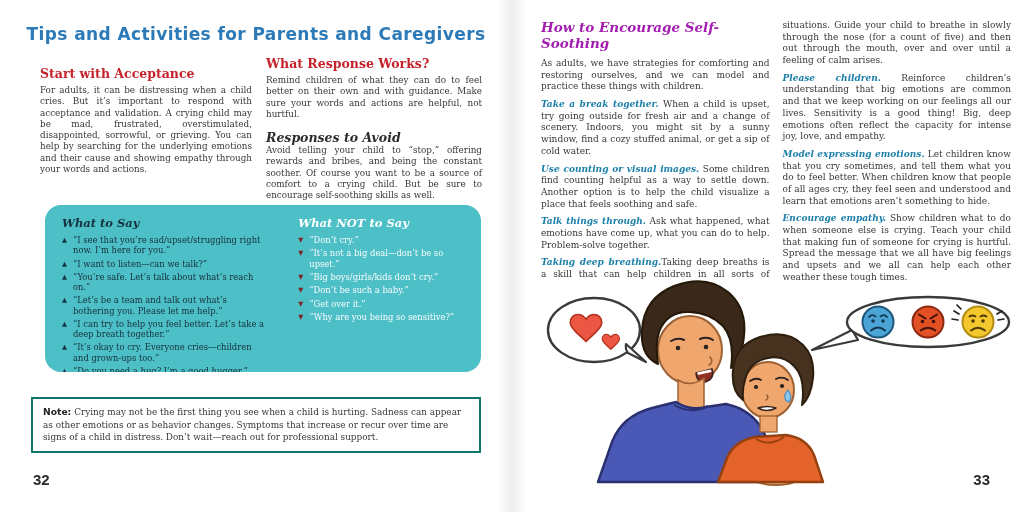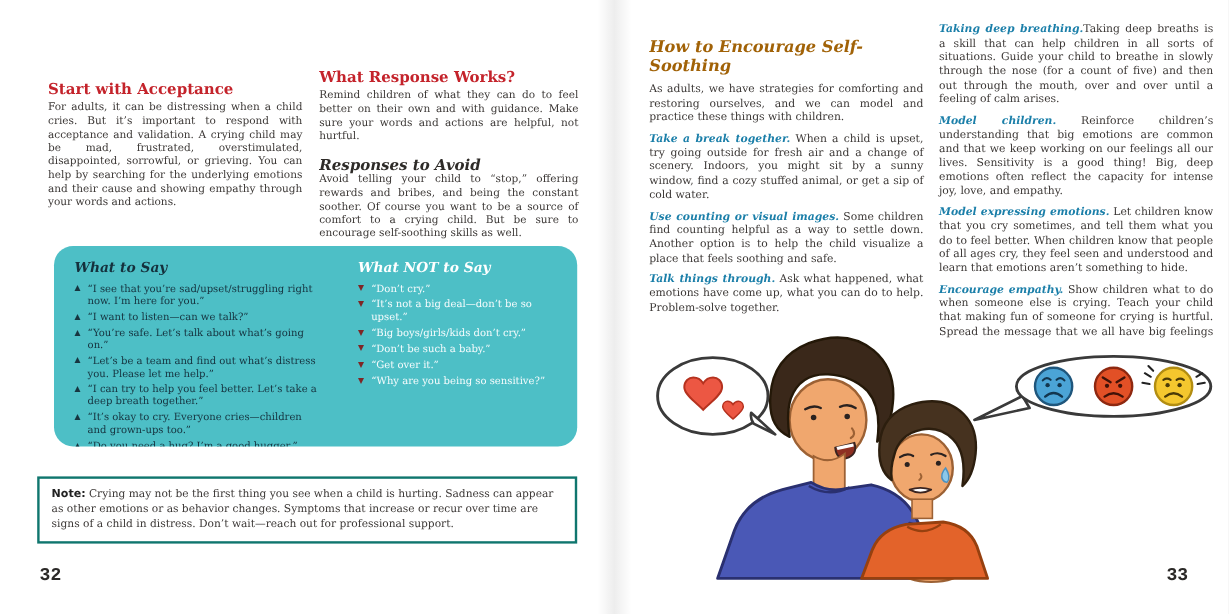--- a/index.html
+++ b/index.html
@@ -49,43 +49,44 @@
   .tri { flex:0 0 auto; font-size:6.5px; line-height:1.6; font-family:"DejaVu Sans", sans-serif; }
   .tri.up { color:#173540; }
   .tri.down { color:#7e2626; }
   .note-box {
     position:absolute; left:31px; top:397px; width:450px;
     border:2px solid #0f766e; background:#fff; padding:7px 10px 8px;
     font-size:8.9px; line-height:1.38; color:#3b3735;
   }
   .note-label { font-family:"DejaVu Sans", sans-serif; font-weight:bold; font-size:9.2px; color:#222; }
   .pagenum {
-    position:absolute; font-family:Liberation Mono, monospace; font-weight:bold;
+    position:absolute; font-family:Liberation Sans, sans-serif; font-weight:bold;
     font-size:15px; color:#2b2927;
   }
   .pagenum.left-num { left:33px; top:471px; }
   .pagenum.right-num { left:950px; top:471px; width:40px; text-align:right; }
   
   .flow {
     position:absolute; left:541px; top:20px; width:470px; height:264px;
     column-count:2; column-gap:13px; column-fill:auto; overflow:hidden;
   }
   .flow h2 {
     font-family:"DejaVu Serif", serif; font-weight:bold; font-style:italic;
-    font-size:13.5px; color:#a16207; margin:12px 0 7px; line-height:1.15;
+    font-size:13.5px; color:#a21caf; margin:0 0 7px; line-height:1.15;
   }
   .flow p { font-size:9px; line-height:1.3; text-align:justify; margin:0 0 6px; color:#3b3735; }
   .lead { font-weight:bold; font-style:italic; color:#1b7fa9; }
   .illo { position:absolute; left:540px; top:278px; width:472px; height:208px; }
 </style>
 </head>
 <body>
 
 <div class="spread">
 
+  <h1 class="title">Tips and Activities for Parents and Caregivers</h1>
 
   <div class="cols-left">
     <div class="colA">
       <h3 class="red-head">Start with Acceptance</h3>
       <p class="body">For adults, it can be distressing when a child cries. But it’s important to respond with acceptance and validation. A crying child may be mad, frustrated, overstimulated, disappointed, sorrowful, or grieving. You can help by searching for the underlying emotions and their cause and showing empathy through your words and actions.</p>
     </div>
     <div class="colB">
       <h3 class="red-head first">What Response Works?</h3>
       <p class="body">Remind children of what they can do to feel better on their own and with guidance. Make sure your words and actions are helpful, not hurtful.</p>
       <h3 class="ital-head">Responses to Avoid</h3>
@@ -99,25 +100,25 @@
       <div class="say-item">
           <span class="tri up">▲</span>
           <span>“I see that you’re sad/upset/struggling right now. I’m here for you.”</span>
         </div>
       <div class="say-item">
           <span class="tri up">▲</span>
           <span>“I want to listen—can we talk?”</span>
         </div>
       <div class="say-item">
           <span class="tri up">▲</span>
-          <span>“You’re safe. Let’s talk about what’s going on.”</span>
-        </div>
-      <div class="say-item">
-          <span class="tri up">▲</span>
-          <span>“Let’s be a team and find out what’s distress you. Please let me help.”</span>
+          <span>“You’re safe. Let’s talk about what’s reach on.”</span>
+        </div>
+      <div class="say-item">
+          <span class="tri up">▲</span>
+          <span>“Let’s be a team and talk out what’s bothering you. Please let me help.”</span>
         </div>
       <div class="say-item">
           <span class="tri up">▲</span>
           <span>“I can try to help you feel better. Let’s take a deep breath together.”</span>
         </div>
       <div class="say-item">
           <span class="tri up">▲</span>
           <span>“It’s okay to cry. Everyone cries—children and grown-ups too.”</span>
         </div>
       <div class="say-item">
@@ -163,21 +164,21 @@
 
   <div class="gutter"></div>
 
   <div class="flow">
     <h2>How to Encourage Self-Soothing</h2>
     <p>As adults, we have strategies for comforting and restoring ourselves, and we can model and practice these things with children.</p>
     <p><span class="lead">Take a break together.</span> <span>When a child is upset, try going outside for fresh air and a change of scenery. Indoors, you might sit by a sunny window, find a cozy stuffed animal, or get a sip of cold water.</span></p>
     <p><span class="lead">Use counting or visual images.</span> <span>Some children find counting helpful as a way to settle down. Another option is to help the child visualize a place that feels soothing and safe.</span></p>
     <p><span class="lead">Talk things through.</span> <span>Ask what happened, what emotions have come up, what you can do to help. Problem-solve together.</span></p>
     <p><span class="lead">Taking deep breathing.</span><span>Taking deep breaths is a skill that can help children in all sorts of situations. Guide your child to breathe in slowly through the nose (for a count of five) and then out through the mouth, over and over until a feeling of calm arises.</span></p>
-    <p><span class="lead">Model children.</span> <span>Reinforce children’s understanding that big emotions are common and that we keep working on our feelings all our lives. Sensitivity is a good thing! Big, deep emotions often reflect the capacity for intense joy, love, and empathy.</span></p>
+    <p><span class="lead">Please children.</span> <span>Reinforce children’s understanding that big emotions are common and that we keep working on our feelings all our lives. Sensitivity is a good thing! Big, deep emotions often reflect the capacity for intense joy, love, and empathy.</span></p>
     <p><span class="lead">Model expressing emotions.</span> <span>Let children know that you cry sometimes, and tell them what you do to feel better. When children know that people of all ages cry, they feel seen and understood and learn that emotions aren’t something to hide.</span></p>
     <p><span class="lead">Encourage empathy.</span> <span>Show children what to do when someone else is crying. Teach your child that making fun of someone for crying is hurtful. Spread the message that we all have big feelings and upsets and we all can help each other weather these tough times.</span></p>
   </div>
 
   <svg class="illo" viewBox="0 0 472 208" aria-hidden="true">
 
     <g>
       <ellipse cx="54" cy="52" rx="46" ry="32" fill="#ffffff" stroke="#3a3a3a" stroke-width="2.4"></ellipse>
       <path d="M 86 66 L 106 84 L 88 75 Q 85 71 86 66 Z" fill="#ffffff" stroke="#3a3a3a" stroke-width="2.2" stroke-linejoin="round"></path>
       <path transform="translate(28,32) scale(1.5)" d="M12 21 C8 17 1.5 12.5 1.5 8.5 C1.5 5 4 3 6.5 3 C8.8 3 10.8 4.3 12 6.3 C13.2 4.3 15.2 3 17.5 3 C20 3 22.5 5 22.5 8.5 C22.5 12.5 16 17 12 21 Z" fill="#ec5743" stroke="#b5321f" stroke-width="1.1"></path>

